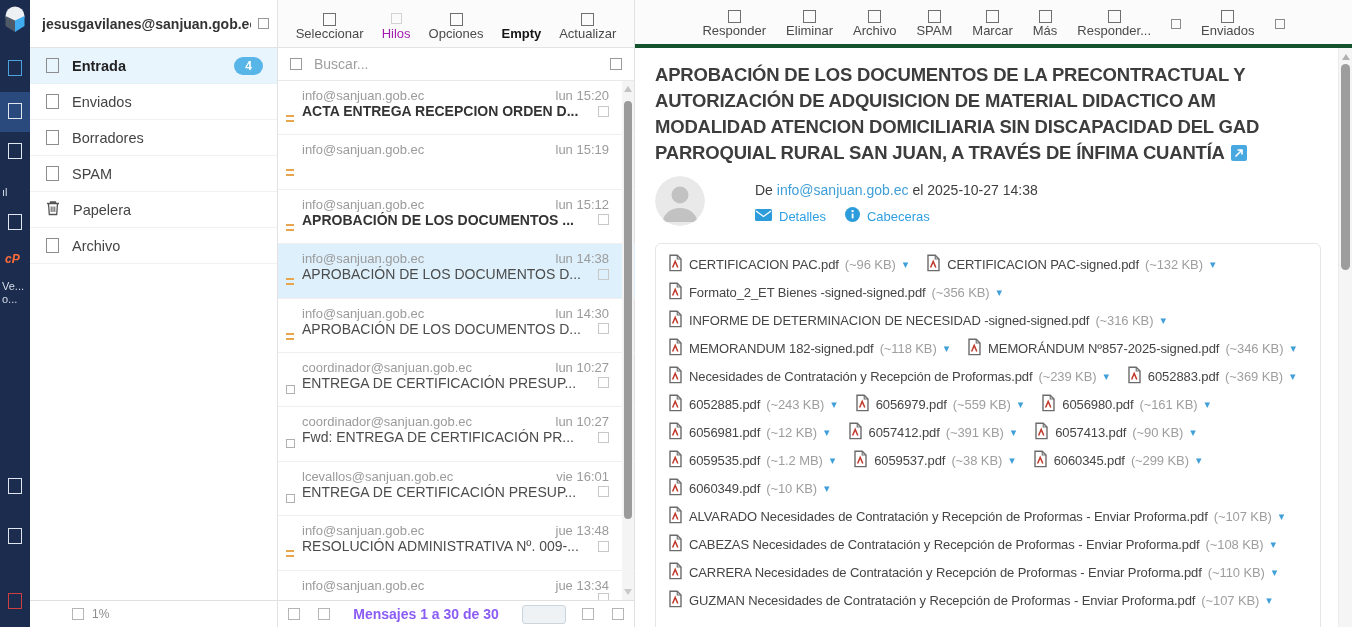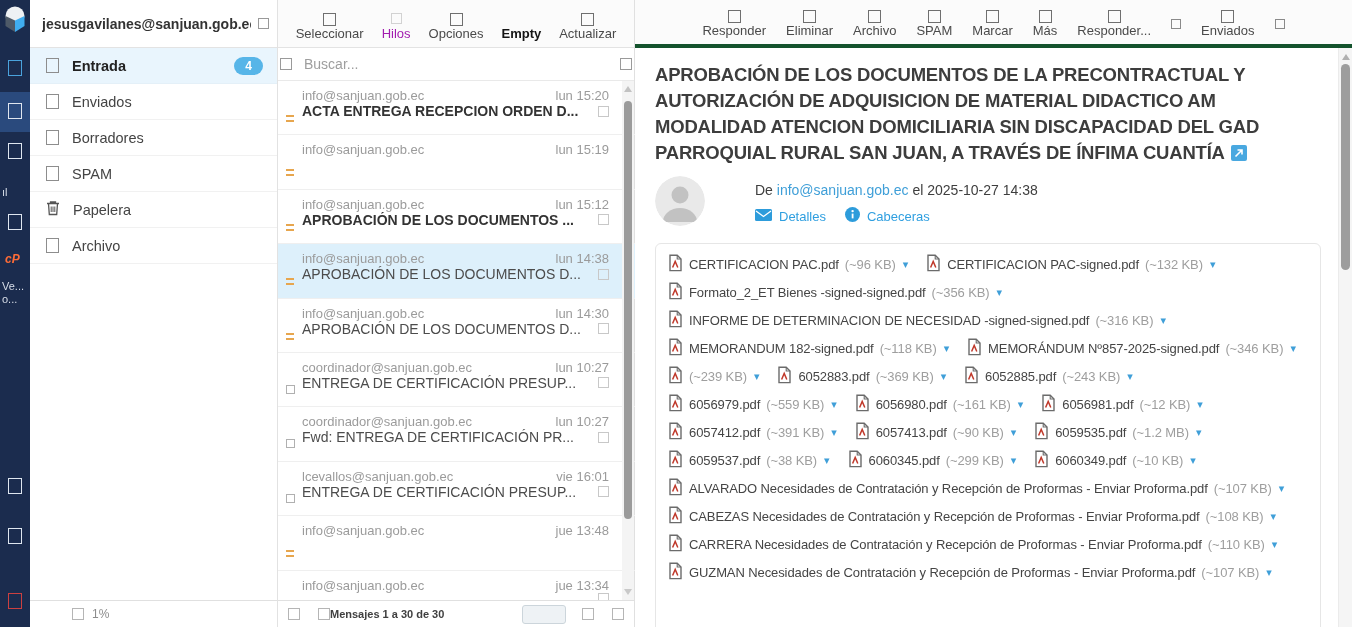--- a/index.html
+++ b/index.html
@@ -36,21 +36,21 @@
   #quota-bar .tofu { width:12px; height:12px; border-color:#b5b5b5; }
 
   
   #list { position:absolute; left:278px; top:0; width:357px; height:627px; background:#fff; border-right:1px solid #e0e0e0; }
   .topbar { height:48px; background:#fbfbfb; border-bottom:1px solid #e3e3e3; display:flex; justify-content:center; align-items:flex-end; gap:18px; padding-bottom:6px; }
   .titem { display:flex; flex-direction:column; align-items:center; gap:0; font-size:13px; color:#4a4a4a; cursor:default; }
   .titem .ticon { width:13px; height:13px; border-color:#6f6f6f; }
   .titem.disabled { color:#a21caf; }
   .titem.disabled .ticon { width:11px; height:11px; border-color:#d2d2d2; margin-bottom:2px; }
   .titem.bold .tlabel { font-weight:bold; color:#151515; }
-  #search-row { height:33px; border-bottom:1px solid #e9e9e9; display:flex; align-items:center; padding:0 2px; gap:12px; }
+  #search-row { height:33px; border-bottom:1px solid #e9e9e9; display:flex; align-items:center; padding:0 12px; gap:12px; }
   #search-row .tofu { width:12px; height:12px; border-color:#9a9a9a; }
   #search-text { color:#9e9e9e; font-size:14px; flex:1; }
   #messages { position:absolute; top:81px; left:0; width:357px; height:519px; overflow:hidden; }
   .msg { height:54.4px; position:relative; padding:7px 26px 0 24px; border-bottom:1px solid #efefef; }
   .msg.sel { background:#ddf0fb; }
   .m-line1 { display:flex; align-items:center; color:#9b9b9b; font-size:13px; }
   .m-time { margin-left:auto; }
   .m-line2 { display:flex; align-items:center; }
   .m-subject { color:#4c4c4c; font-size:14px; white-space:nowrap; overflow:hidden; flex:1; }
   .msg.unread .m-subject { font-weight:bold; color:#333; }
@@ -59,21 +59,21 @@
   .mk-lines { width:8px; height:7px; border-top:2px solid #e7a64e; border-bottom:2px solid #e7a64e; }
   .mk-box { width:9px; height:9px; border:1px solid #b0b0b0; top:32px; }
   
   #list-sb { position:absolute; top:81px; left:344px; width:12px; height:519px; background:#f4f4f4; }
   #list-sb .up { position:absolute; top:5px; left:2px; width:0; height:0; border-left:4px solid transparent; border-right:4px solid transparent; border-bottom:6px solid #c2c2c2; }
   #list-sb .down { position:absolute; bottom:5px; left:2px; width:0; height:0; border-left:4px solid transparent; border-right:4px solid transparent; border-top:6px solid #c9c9c9; }
   #list-sb .thumb { position:absolute; top:20px; left:2px; width:8px; height:418px; background:#9b9b9b; border-radius:4px; }
   #list-bottom { position:absolute; left:0; bottom:0; width:100%; height:27px; border-top:1px solid #e0e0e0; display:flex; align-items:center; padding:0 10px; background:#fff; }
   #list-bottom .tofu { width:12px; height:12px; border-color:#b5b5b5; }
   #list-bottom .t2 { margin-left:18px; }
-  #list-status { flex:1; text-align:left; font-weight:bold; color:#404040; font-size:11px; }
+  #list-status { flex:1; text-align:center; font-weight:bold; color:#8b5cf6; font-size:14px; }
   #page-input { width:44px; height:19px; background:#eef2f5; border:1px solid #ccd5db; border-radius:3px; margin-right:16px; }
   #list-bottom .t3 { margin-right:18px; }
 
   
   #reader { position:absolute; left:635px; top:0; width:717px; height:627px; background:#fff; }
   #reader-toolbar { height:48px; background:#fbfbfb; border-bottom:4px solid #14532d; display:flex; justify-content:center; align-items:flex-end; gap:20px; padding-bottom:6px; }
   #reader-content { position:absolute; left:0; top:48px; width:703px; height:579px; overflow:hidden; padding:0 6px 0 20px; }
   #subject { margin-top:14px; width:645px; font-size:18.5px; line-height:26px; font-weight:bold; color:#3d3d3d; letter-spacing:-0.2px; }
   #subject .popout { display:inline-block; vertical-align:-2px; margin-left:6px; }
   #meta { display:flex; margin-top:8px; gap:18px; }
@@ -280,20 +280,24 @@
     <div class="m-line2">
       <span class="m-subject">ENTREGA DE CERTIFICACIÓN PRESUP...</span>
       <span class="m-check"></span>
     </div>
   </div>
       <div class="msg">
     <span class="m-marker mk-lines"></span>
     <div class="m-line1">
       <span class="m-sender">info@sanjuan.gob.ec</span>
       <span class="m-time">jue 13:48</span>
+    </div>
+    <div class="m-line2">
+      <span class="m-subject">RESOLUCIÓN ADMINISTRATIVA Nº. 009-...</span>
+      <span class="m-check"></span>
     </div>
   </div>
       <div class="msg">
 
     <div class="m-line1">
       <span class="m-sender">info@sanjuan.gob.ec</span>
       <span class="m-time">jue 13:34</span>
     </div>
     <div class="m-line2">
       <span class="m-subject"></span>
@@ -443,20 +447,21 @@
     <span class="a-name">MEMORÁNDUM Nº857-2025-signed.pdf</span>
     <span class="a-size">(~346 KB)</span>
     <span class="a-arrow">▾</span>
   </span>
         <span class="att">
     <span><svg width="15" height="18" viewBox="0 0 15 18">
               <path d="M2 1.2 h7.2 L13 5 v11.6 H2 Z" fill="#fff" stroke="#6b6b6b" stroke-width="1.4"></path>
               <path d="M9.2 1.2 V5 H13" fill="none" stroke="#6b6b6b" stroke-width="1.1"></path>
               <path d="M4.6 13.5 L7.2 7.5 L9.8 13.5" fill="none" stroke="#c0392b" stroke-width="1.5"></path>
             </svg></span>
+    <span class="a-name">Necesidades de Contratación y Recepción de Proformas.pdf</span>
     <span class="a-size">(~239 KB)</span>
     <span class="a-arrow">▾</span>
   </span>
         <span class="att">
     <span><svg width="15" height="18" viewBox="0 0 15 18">
               <path d="M2 1.2 h7.2 L13 5 v11.6 H2 Z" fill="#fff" stroke="#6b6b6b" stroke-width="1.4"></path>
               <path d="M9.2 1.2 V5 H13" fill="none" stroke="#6b6b6b" stroke-width="1.1"></path>
               <path d="M4.6 13.5 L7.2 7.5 L9.8 13.5" fill="none" stroke="#c0392b" stroke-width="1.5"></path>
             </svg></span>
     <span class="a-name">6052883.pdf</span>

